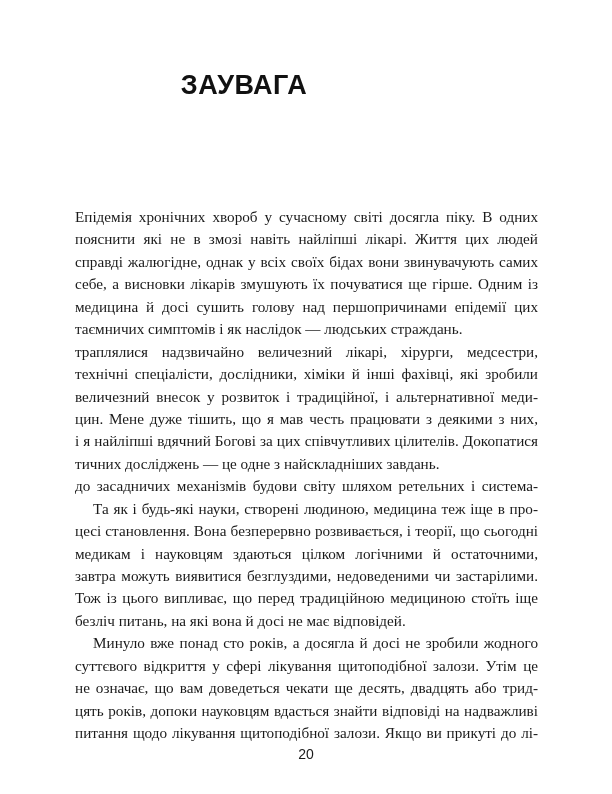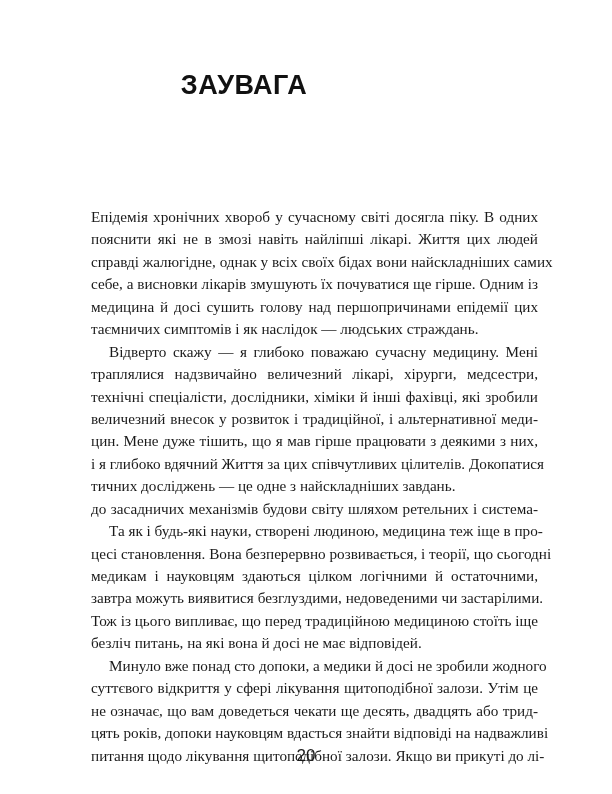--- a/index.html
+++ b/index.html
@@ -12,65 +12,64 @@
     color: #111111;
   }
   .body-text {
     position: absolute; left: 75px; top: 206px; width: 463px;
     font-family: "Liberation Serif", "DejaVu Serif", serif;
     font-size: 15.2px; color: #1a1a1a;
   }
   .line {
     height: 22.45px; line-height: 22.45px;
     white-space: nowrap;
-    text-align: justify; text-align-last: justify; margin-left: 16px;
+    text-align: justify; text-align-last: justify;
   }
   .line.indent { text-indent: 18px; }
   .line.last { text-align-last: left; }
   .page-number {
     position: absolute; left: 0; width: 612px; top: 746px;
     text-align: center;
     font-family: "Liberation Sans", "DejaVu Sans", sans-serif;
-    font-size: 17px; color: #1a1a1a;
+    font-size: 14px; color: #1a1a1a;
   }
 </style>
 </head>
 <body>
 
 <div class="title">ЗАУВАГА</div>
 
 <div class="body-text">
   <div class="paragraph">
     <div class="line">Епідемія хронічних хвороб у сучасному світі досягла піку. В одних</div>
     <div class="line">пояснити які не в змозі навіть найліпші лікарі. Життя цих людей</div>
-    <div class="line">справді жалюгідне, однак у всіх своїх бідах вони найскладніших самих</div>
+    <div class="line">справді жалюгідне, однак у всіх своїх бідах вони звинувачують самих</div>
     <div class="line">себе, а висновки лікарів змушують їх почуватися ще гірше. Одним із</div>
     <div class="line">медицина й досі сушить голову над першопричинами епідемії цих</div>
     <div class="line last">таємничих симптомів і як наслідок — людських страждань.</div>
   </div>
   <div class="paragraph">
-    <div class="line indent">Відверто скажу — я глибоко поважаю сучасну медицину. Мені</div>
     <div class="line">траплялися надзвичайно величезний лікарі, хірурги, медсестри,</div>
     <div class="line">технічні спеціалісти, дослідники, хіміки й інші фахівці, які зробили</div>
     <div class="line">величезний внесок у розвиток і традиційної, і альтернативної меди-</div>
-    <div class="line">цин. Мене дуже тішить, що я мав гірше працювати з деякими з них,</div>
-    <div class="line">і я глибоко вдячний Життя за цих співчутливих цілителів. Докопатися</div>
+    <div class="line">цин. Мене дуже тішить, що я мав честь працювати з деякими з них,</div>
+    <div class="line">і я найліпші вдячний Богові за цих співчутливих цілителів. Докопатися</div>
     <div class="line last">тичних досліджень — це одне з найскладніших завдань.</div>
     <div class="line">до засадничих механізмів будови світу шляхом ретельних і система-</div>
   </div>
   <div class="paragraph">
     <div class="line indent">Та як і будь-які науки, створені людиною, медицина теж іще в про-</div>
     <div class="line">цесі становлення. Вона безперервно розвивається, і теорії, що сьогодні</div>
     <div class="line">медикам і науковцям здаються цілком логічними й остаточними,</div>
     <div class="line">завтра можуть виявитися безглуздими, недоведеними чи застарілими.</div>
     <div class="line">Тож із цього випливає, що перед традиційною медициною стоїть іще</div>
     <div class="line last">безліч питань, на які вона й досі не має відповідей.</div>
   </div>
   <div class="paragraph">
-    <div class="line indent">Минуло вже понад сто допоки, а медики й досі не зробили жодного</div>
+    <div class="line indent">Минуло вже понад сто років, а досягла й досі не зробили жодного</div>
     <div class="line">суттєвого відкриття у сфері лікування щитоподібної залози. Утім це</div>
     <div class="line">не означає, що вам доведеться чекати ще десять, двадцять або трид-</div>
     <div class="line">цять років, допоки науковцям вдасться знайти відповіді на надважливі</div>
     <div class="line">питання щодо лікування щитоподібної залози. Якщо ви прикуті до лі-</div>
   </div>
 </div>
 
 <div class="page-number">20</div>
 
 </body></html>

